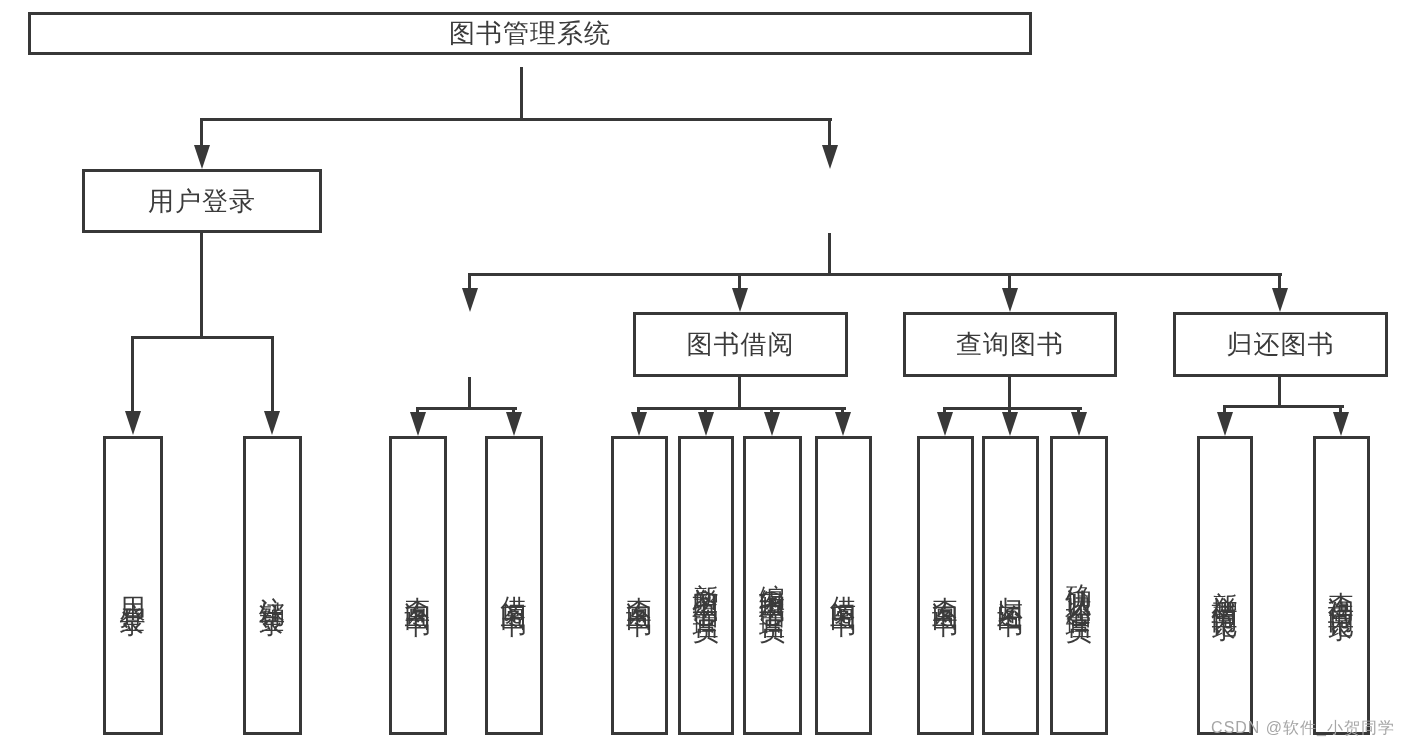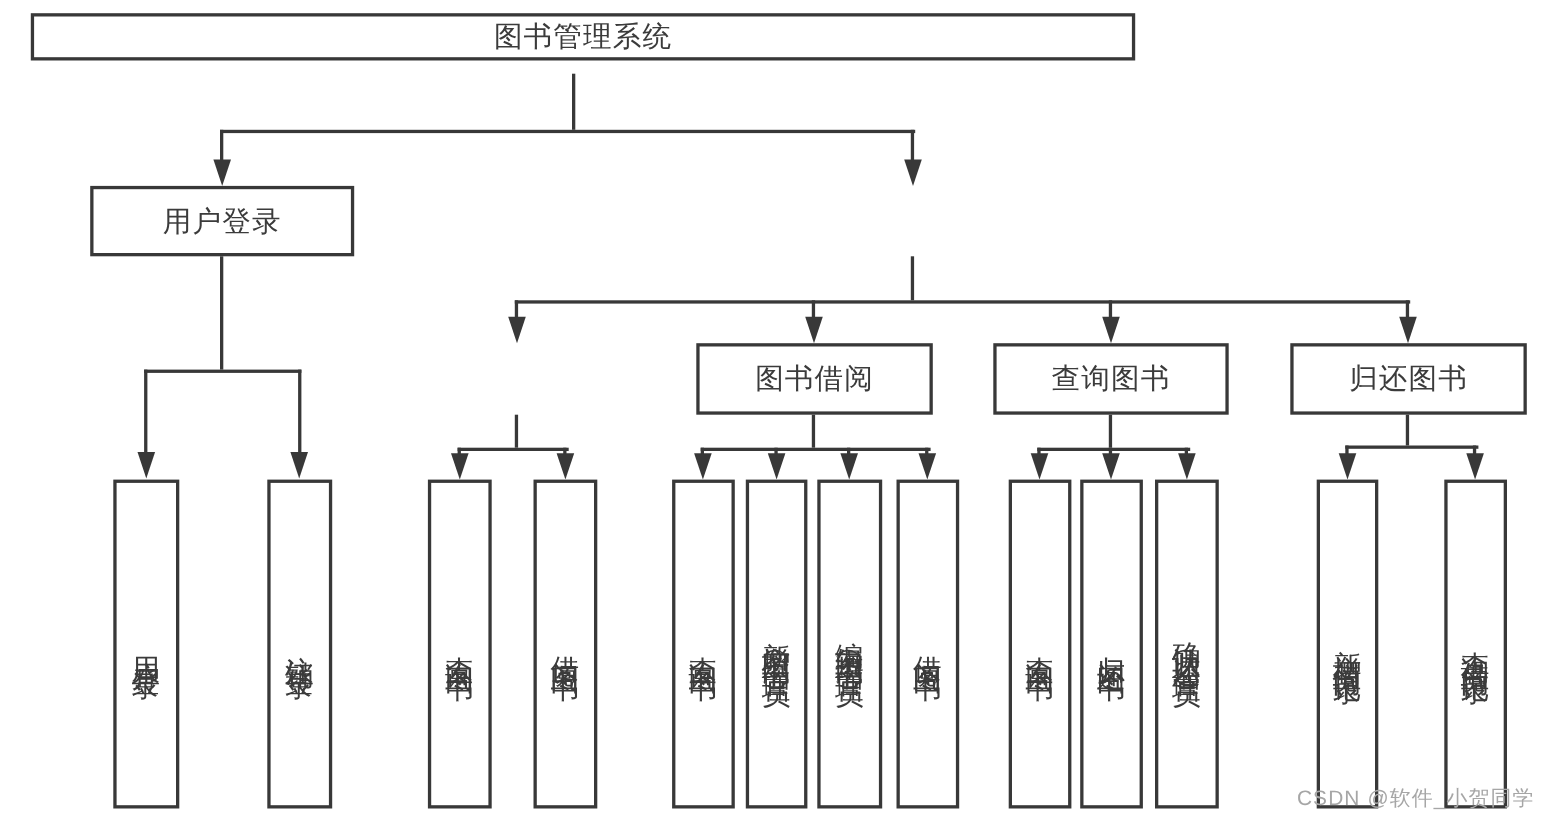--- a/index.html
+++ b/index.html
@@ -36,21 +36,21 @@
   .vline{position:absolute;width:3px;background:var(--line,#383838);}
   .arrow{
     position:absolute;width:0;height:0;
     border-left:8px solid transparent;
     border-right:8px solid transparent;
     border-top:24px solid var(--line,#383838);
   }
   .watermark{
     position:absolute;
     right:10px;bottom:8px;
-    font-size:19px;
+    font-size:16px;
     color:var(--watermark,#a6a6a6);
     letter-spacing:1px;
     white-space:nowrap;
   }
 </style>
 </head>
 <body>
 
 <div id="canvas">
 

